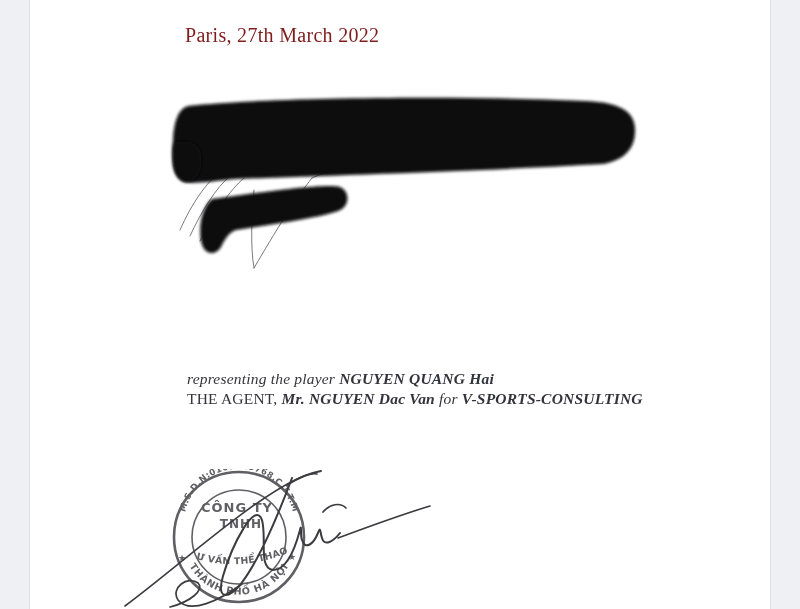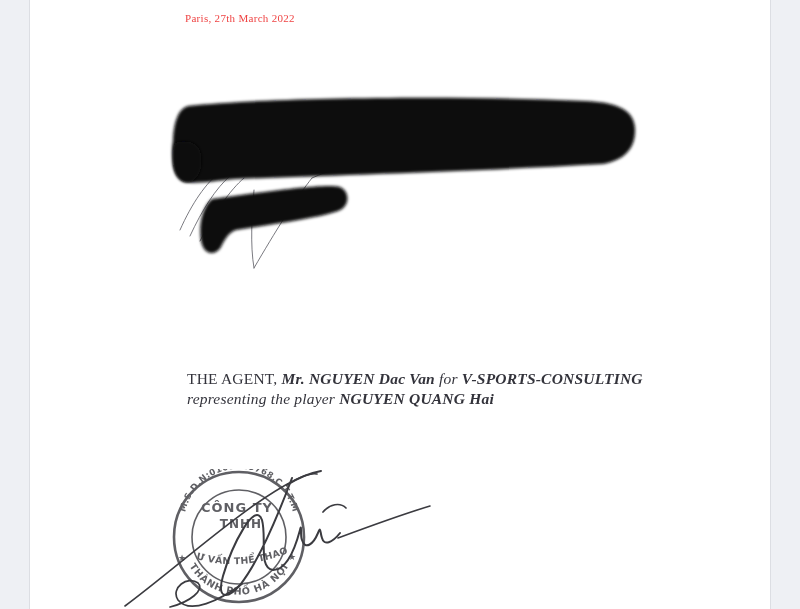--- a/index.html
+++ b/index.html
@@ -7,22 +7,22 @@
     width:800px;height:609px;overflow:hidden;position:relative;
     background:#eef0f4;
     font-family:"Liberation Serif", serif;
   }
   .paper{
     position:absolute;left:30px;top:0;width:740px;height:609px;
     background:#ffffff;
     box-shadow:-1px 0 0 #dcdee3, 1px 0 0 #dcdee3;
   }
   .dateline{
-    position:absolute;left:155px;top:12px;
-    font-size:11px;color:#ef4444;letter-spacing:.3px;
+    position:absolute;left:155px;top:24px;
+    font-size:20px;color:#7f1d1d;letter-spacing:.3px;
   }
   .redactions-svg{position:absolute;left:125px;top:80px;width:500px;height:210px;}
   .agent-paragraph{
     position:absolute;left:157px;top:369px;width:520px;
     font-size:15.5px;line-height:20px;color:#33333b;letter-spacing:.2px;
   }
   .agent-paragraph .bold-italic{font-weight:bold;font-style:italic;}
   .agent-paragraph .italic{font-style:italic;}
   .stamp-svg{position:absolute;left:141px;top:469px;width:137px;height:137px;opacity:.88;}
   .stamp-svg text{font-family:"DejaVu Sans", sans-serif;fill:#4a4a4f;}
@@ -60,24 +60,24 @@
          C 19,42 23,29 33,26 Z"></path>
     <path fill="#0a0a0b" filter="url(#markerBlur)" d="M 22,62 C 32,60 44,62 46,74 C 48,88 44,100 34,102 C 24,103 18,94 18,80 C 18,70 18,64 22,62 Z"></path>
 
     <path fill="#0a0a0b" filter="url(#markerBlur)" d="M 57,119 C 115,111 172,103 185,107 C 194,111 195,123 187,129
          C 176,136 126,143 81,150 C 74,152 70,159 66,167
          C 61,175 52,175 48,167 C 43,157 44,129 57,119 Z"></path>
   </svg>
 
   <div class="agent-paragraph">
     <div>
-      <span>THE AGENT, </span><span class="bold-italic">Mr. NGUYEN Dac Van</span><span class="italic"> for </span><span class="bold-italic">V-SPORTS-CONSULTING</span>
+      <span class="italic">representing the player </span><span class="bold-italic">NGUYEN QUANG Hai</span>
     </div>
     <div>
-      <span class="italic">representing the player </span><span class="bold-italic">NGUYEN QUANG Hai</span>
+      <span>THE AGENT, </span><span class="bold-italic">Mr. NGUYEN Dac Van</span><span class="italic"> for </span><span class="bold-italic">V-SPORTS-CONSULTING</span>
     </div>
   </div>
 
   <svg class="stamp-svg" viewBox="0 0 137 137">
     <defs>
       <path id="arcTop" d="M 13.4,61.3 A 55,55 0 1 1 122.6,61.3"></path>
       <path id="arcBottom" d="M 17.2,95 A 57.5,57.5 0 0 0 118.8,95"></path>
       <path id="arcInner" d="M 22,89 Q 68,103 114,85"></path>
     </defs>
     <circle cx="68" cy="68" r="65" fill="none" stroke="#4a4a4f" stroke-width="2.6"></circle>

